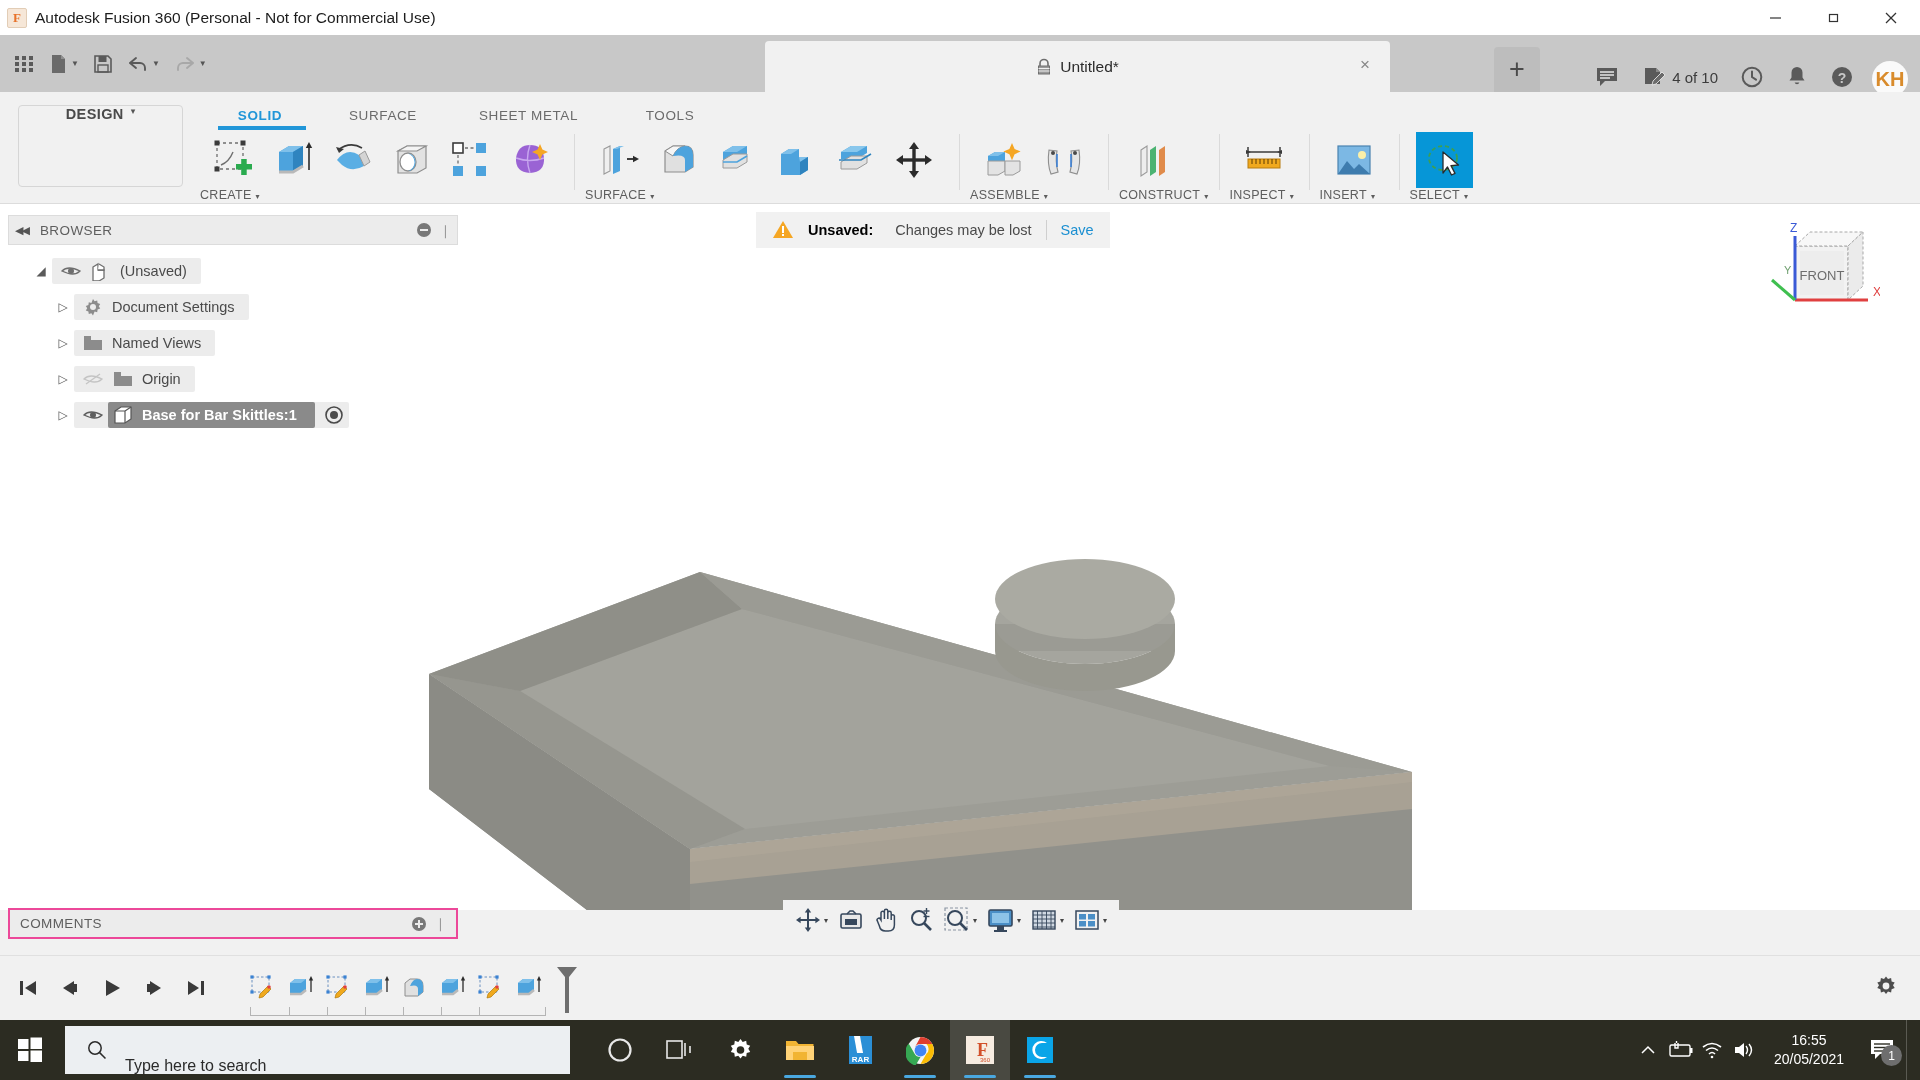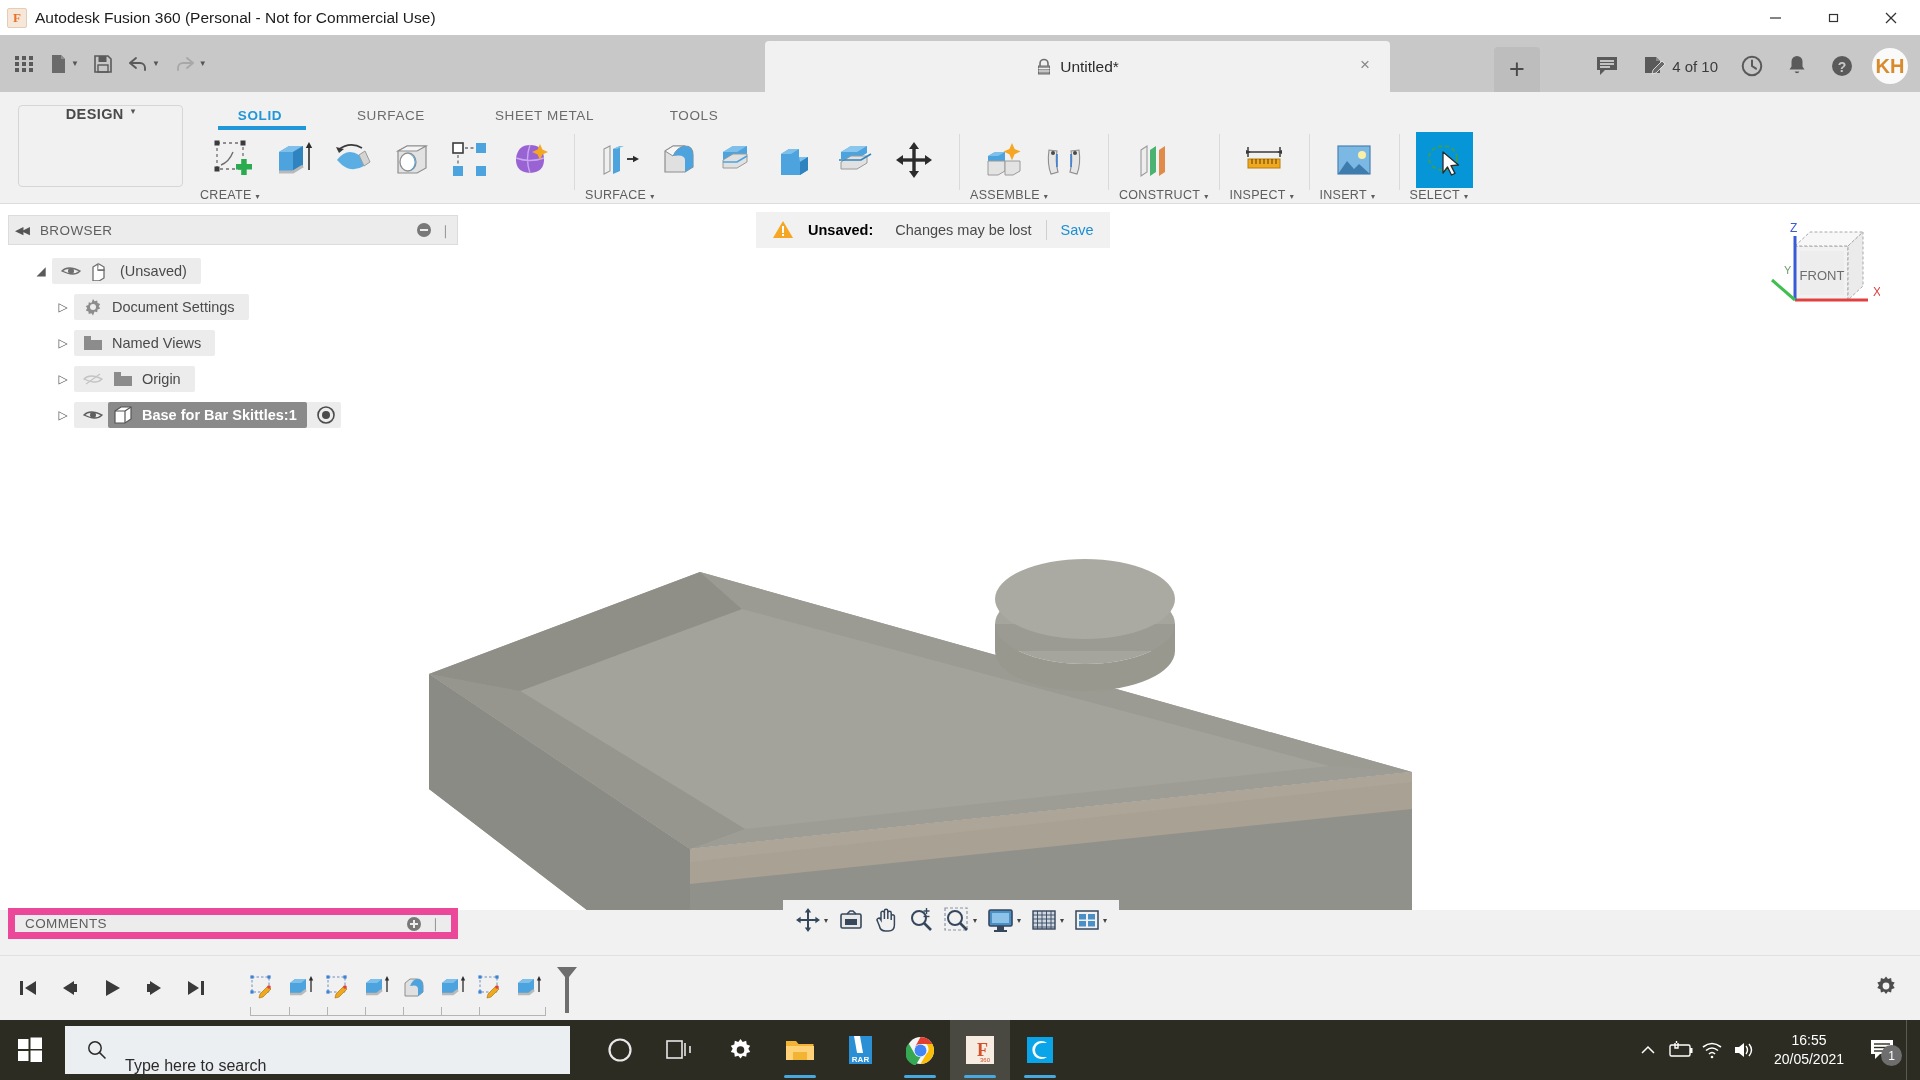--- a/index.html
+++ b/index.html
@@ -48,21 +48,21 @@
     background: #f1f1f1; border-top-left-radius: 4px; border-top-right-radius: 4px;
     display: flex; align-items: center; justify-content: center; gap: 8px;
   }
   .doc-tab-title { font-size: 15.5px; color: #2b2b2b; }
   .tab-close { position: absolute; right: 16px; top: 16px; width: 18px; height: 18px; color: #888; font-size: 17px; line-height: 16px; text-align: center; }
   .tab-plus {
     position: absolute; left: 1494px; top: 12px; width: 46px; height: 45px;
     background: #bdbdbd; border-top-left-radius: 4px; border-top-right-radius: 4px;
     display: flex; align-items: center; justify-content: center; color: #4a4a4a; font-size: 27px; font-weight: 300;
   }
-  .qat-right { position: absolute; right: 8px; top: 0; height: 62px; display: flex; align-items: center; gap: 4px; }
+  .qat-right { position: absolute; right: 8px; top: 0; height: 62px; display: flex; align-items: flex-end; gap: 4px; }
   .qr-item { display: flex; align-items: center; padding: 0 9px; height: 40px; color: #4a4a4a; }
   .qr-count { font-size: 15px; color: #3c3c3c; margin-left: 4px; }
   .avatar {
     width: 36px; height: 36px; border-radius: 50%; background: #fafafa;
     display: flex; align-items: center; justify-content: center;
     font-size: 20px; font-weight: bold; color: #d98b2b; margin-left: 5px; margin-right: 4px;
   }
 
   
   .ribbon {
@@ -70,21 +70,21 @@
     background: #f1f1f1; border-bottom: 1px solid #dcdcdc;
   }
   .design-box {
     position: absolute; left: 18px; top: 13px; width: 165px; height: 82px;
     background: #f1f1f1; border: 1px solid #d6d6d6; border-radius: 4px;
     display: flex; align-items: flex-start; justify-content: center;
   }
   .design-label { font-size: 14.5px; font-weight: bold; color: #4a4a4a; letter-spacing: .4px; }
   .design-caret { font-size: 9px; margin-left: 7px; color: #555; }
 
-  .ribbon-tabs { position: absolute; left: 205px; top: 10px; display: flex; gap: 12px; }
+  .ribbon-tabs { position: absolute; left: 205px; top: 10px; display: flex; gap: 4px; }
   .rtab { font-size: 13.5px; color: #6b6b6b; letter-spacing: .6px; padding: 6px 0; text-align: center; }
   .rtab.active { color: #2196d8; font-weight: bold; }
   .rtab-underline { position: absolute; left: 218px; top: 34px; width: 88px; height: 4px; background: #2196d8; }
 
   .panels { position: absolute; left: 200px; top: 40px; right: 0; height: 72px; display: flex; align-items: flex-start; }
   .panel { display: flex; flex-direction: column; position: relative; }
   .panel-icons { display: flex; align-items: flex-start; gap: 2px; height: 58px; padding: 0 6px; }
   .panel-label { font-size: 12.5px; color: #5d5d5d; letter-spacing: .3px; margin-top: -2px; }
   .panel-label .cr { font-size: 8px; margin-left: 4px; }
   .pdivider { width: 1px; height: 56px; background: #dadada; margin: 2px 10px 0 10px; }
@@ -106,21 +106,21 @@
   .tree { padding-top: 8px; }
   .trow { height: 36px; display: flex; align-items: center; }
   .twist { width: 22px; text-align: center; color: #5a5a5a; font-size: 12px; }
   .tchip { display: flex; align-items: center; background: #ececec; border-radius: 2px; height: 26px; padding: 0 4px; }
   .eye { width: 30px; display: flex; align-items: center; justify-content: center; color: #676767; }
   .eye.hidden { color: #bdbdbd; }
   .ticon { width: 30px; display: flex; align-items: center; justify-content: center; color: #8c8c8c; }
   .tlabel { font-size: 14.5px; color: #4a4a4a; padding: 0 10px 0 4px; white-space: nowrap; }
   .trow.selected .tchip-inner {
     background: #8a8a8a; color: #fff; border-radius: 2px; height: 26px;
-    display: flex; align-items: center; 
+    display: flex; align-items: center; padding-right: 8px;
   }
   .trow.selected .tlabel { color: #ffffff; font-weight: bold; }
   .radio-dot { width: 22px; height: 22px; margin-left: 8px; }
 
   
   .canvas {
     position: absolute; left: 0; top: 204px; width: 1920px; height: 706px;
     background: #ffffff; overflow: hidden;
   }
   .unsaved-bar {
@@ -137,21 +137,21 @@
   .navbar-bottom {
     position: absolute; left: 783px; top: 900px; height: 40px;
     background: #f1f1f1; display: flex; align-items: center; padding: 0 8px; gap: 2px;
   }
   .nav-btn { display: flex; align-items: center; padding: 0 4px; height: 34px; color: #3c4a5a; }
   .nav-caret { font-size: 8px; margin-left: 3px; color: #444; }
 
   
   .comments {
     position: absolute; left: 8px; top: 908px; width: 450px; height: 31px;
-    background: #ececec; border: 7px solid #ec4899; display: flex; align-items: center; padding: 0 10px;
+    background: #ececec; border: 2px solid #ec4899; display: flex; align-items: center; padding: 0 10px;
   }
   .comments-title { font-size: 13.5px; color: #5e5e5e; letter-spacing: .4px; }
   .comments-right { margin-left: auto; display: flex; align-items: center; gap: 8px; color: #666; }
 
   
   .timeline {
     position: absolute; left: 0; top: 955px; width: 1920px; height: 65px;
     background: #f1f1f1; border-top: 1px solid #e0e0e0; display: flex; align-items: center;
   }
   .tl-playback { display: flex; align-items: center; gap: 14px; margin-left: 14px; }

